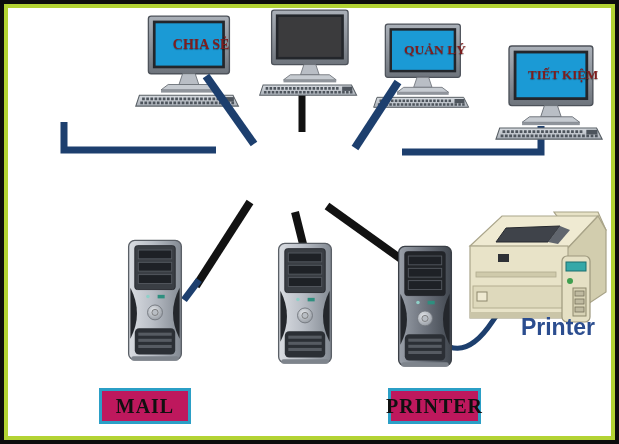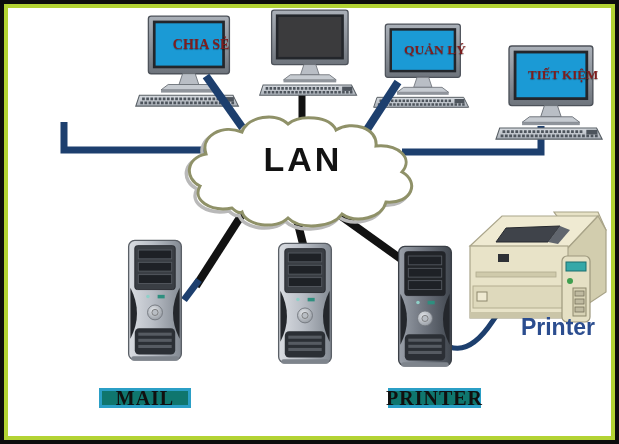--- a/index.html
+++ b/index.html
@@ -53,22 +53,22 @@
   .cloud-shadow{fill:none;stroke:#b9b9b9;stroke-width:3.5;}
   .cloud-body{fill:#ffffff;stroke:#8f9168;stroke-width:3;}
   .lan-label{position:absolute;left:0;right:0;top:28px;text-align:center;
     font-weight:bold;font-size:34px;letter-spacing:3px;color:#121212;z-index:6;}
 
   
   .printer-caption{position:absolute;left:500px;top:314px;width:116px;height:30px;
     text-align:center;font-weight:bold;font-size:23px;color:#2b4d8f;z-index:5;}
 
   
-  .tag{position:absolute;top:388px;height:20px;box-sizing:border-box;
-    background:#0f766e;border:3px solid #2b9fc6;display:flex;align-items:center;justify-content:center;
+  .tag{position:absolute;top:388px;height:36px;box-sizing:border-box;
+    background:#be185d;border:3px solid #2b9fc6;display:flex;align-items:center;justify-content:center;
     font-family:"Liberation Serif","DejaVu Serif",serif;font-weight:bold;font-size:20px;
     letter-spacing:1px;color:#101010;z-index:5;}
   .tag-mail{left:99px;width:92px;}
   .tag-server{left:252px;width:83px;}
   .tag-printer{left:388px;width:93px;}
 
   .cable{fill:none;}
   .cable-navy{stroke:#1d3f6e;}
   .cable-black{stroke:#121212;}
 </style>
@@ -178,27 +178,20 @@
       <rect class="keyblock" x="99" y="90" width="12" height="5"></rect>
     </svg>
     <div class="screen-label" style="font-size:13.5px">QUẢN LÝ</div>
   </div>
 
   <svg class="abs lines-front" style="left:0;top:0" width="619" height="444">
     <path class="cable cable-navy" stroke-width="8" d="M206,76 L254,144"></path>
     <path class="cable cable-navy" stroke-width="8" d="M398,82 L355,148"></path>
   </svg>
 
-  <div class="abs cloud" style="left:180px;top:112px;width:246px;height:118px">
-    <svg viewBox="0 0 246 118" width="246" height="118">
-      <path class="cloud-shadow" transform="translate(-3,3)" d="M52,96 C30,100 12,88 20,74 C4,66 6,46 26,42 C20,24 42,12 62,20 C68,4 96,0 108,12 C120,2 150,4 156,18 C172,8 198,16 196,34 C218,32 234,46 222,60 C240,70 232,92 206,90 C202,106 176,112 162,102 C152,116 120,118 108,106 C96,118 66,114 62,100 C58,102 54,98 52,96 Z"></path>
-      <path class="cloud-body" d="M52,96 C30,100 12,88 20,74 C4,66 6,46 26,42 C20,24 42,12 62,20 C68,4 96,0 108,12 C120,2 150,4 156,18 C172,8 198,16 196,34 C218,32 234,46 222,60 C240,70 232,92 206,90 C202,106 176,112 162,102 C152,116 120,118 108,106 C96,118 66,114 62,100 C58,102 54,98 52,96 Z"></path>
-    </svg>
-    <div class="lan-label">LAN</div>
-  </div>
 
   <div class="abs device" style="left:126px;top:231px;width:58px;height:140px">
     <svg class="tower" viewBox="0 0 66 142" width="58" height="140">
       <rect class="body" x="3" y="2" width="60" height="136" rx="7"></rect>
       <path class="wing" d="M5,56 Q20,85 5,114 Z"></path>
       <path class="wing" d="M61,56 Q46,85 61,114 Z"></path>
       <rect class="panel" x="10" y="8" width="46" height="50" rx="3"></rect>
       <rect class="bay" x="14" y="13" width="38" height="10"></rect>
       <rect class="bay" x="14" y="27" width="38" height="10"></rect>
       <rect class="bay" x="14" y="41" width="38" height="10"></rect>

